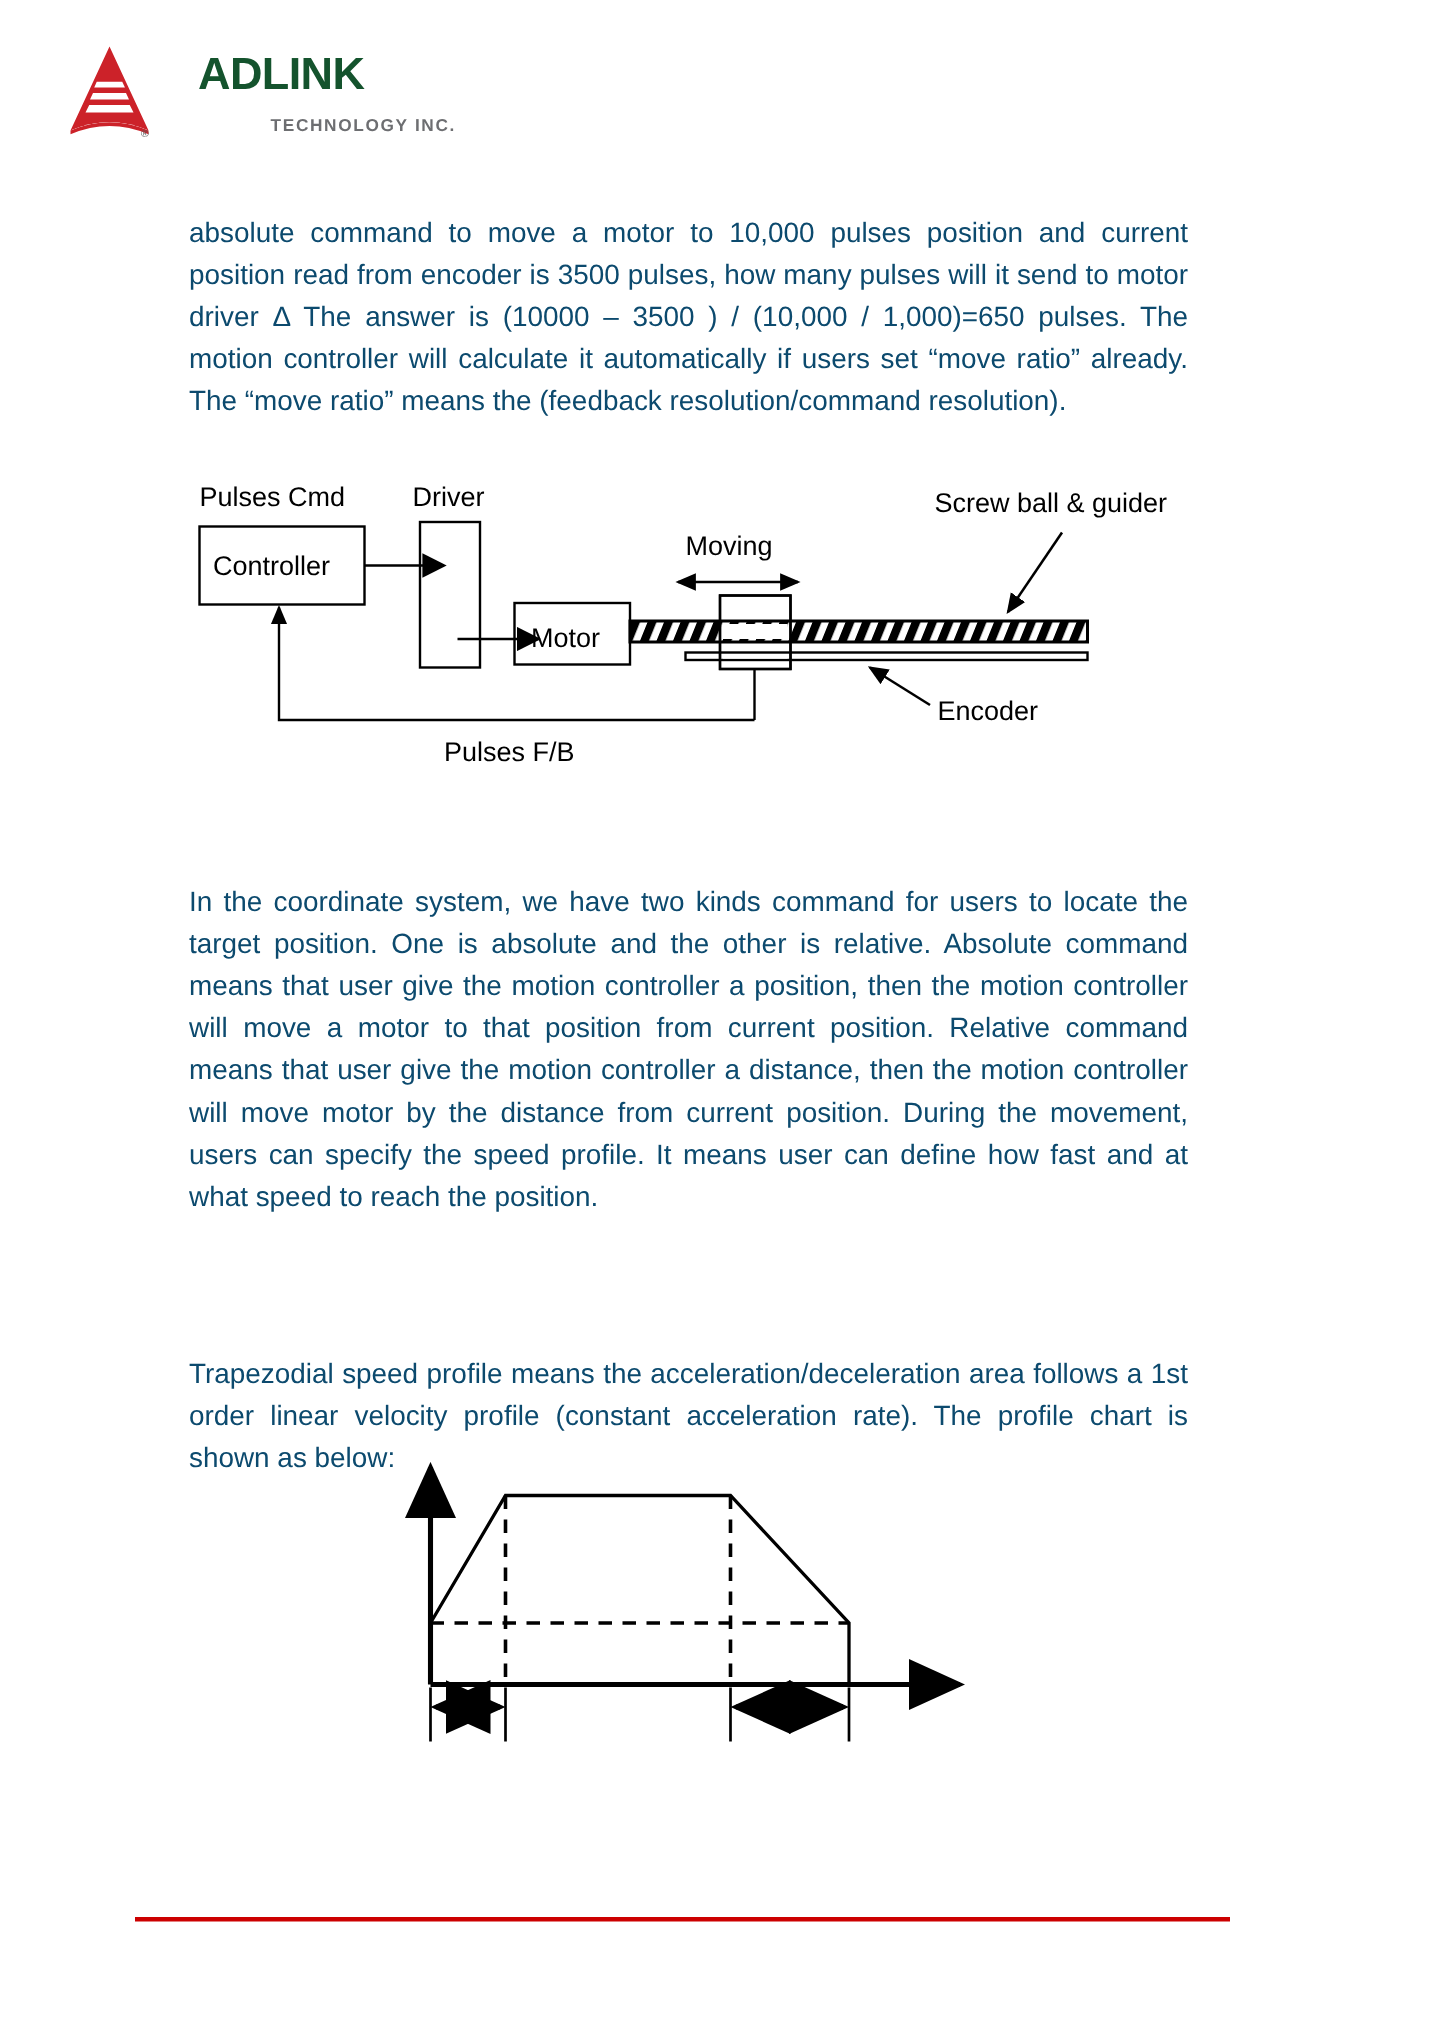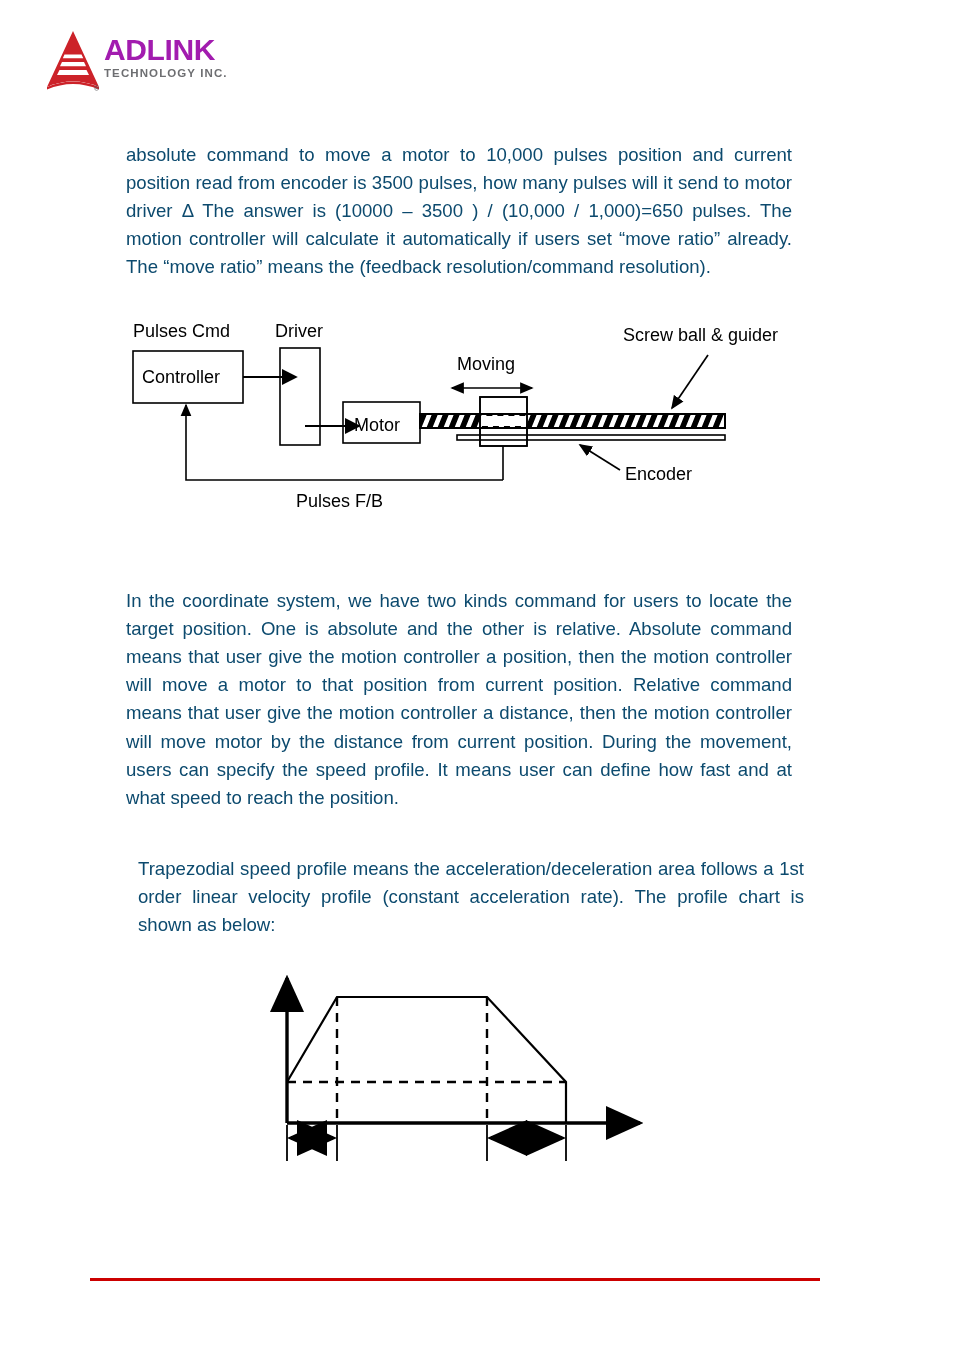--- a/index.html
+++ b/index.html
@@ -37,50 +37,52 @@
     top: 34px;
     width: 200px;
     height: 50px;
   }
   .logo-word {
     display: block;
     font-family: "Liberation Sans", sans-serif;
     font-weight: bold;
     font-size: 30px;
     letter-spacing: -0.4px;
-    color: #a21caf;
+    color: #14532d;
     line-height: 31px;
+    margin-left: 28px;
   }
   .logo-sub {
     display: block;
     font-family: "Liberation Sans", sans-serif;
     font-weight: bold;
     font-size: 11.5px;
     letter-spacing: 1.1px;
     color: #6d6e71;
     line-height: 14px;
-    margin-top: 1px;
+    margin-top: 12px;
+    text-align: right;
   }
 
   
   .body-para {
     position: absolute;
     left: 126px;
     width: 666px;
     font-family: "Liberation Sans", sans-serif;
     font-size: 18.6px;
     line-height: 28.2px;
     color: #0c4a6e;
     text-align: justify;
     -webkit-hyphens: none;
     hyphens: none;
   }
   #para-1 { top: 122px; }
   #para-2 { top: 568px; }
-  #para-3 { top: 836px; margin-left: 12px; }
+  #para-3 { top: 883px; }
 
   
   #figure-motor-diagram {
     position: absolute;
     left: 120px;
     top: 295px;
     width: 730px;
     height: 200px;
     margin-top: 20px;
   }

